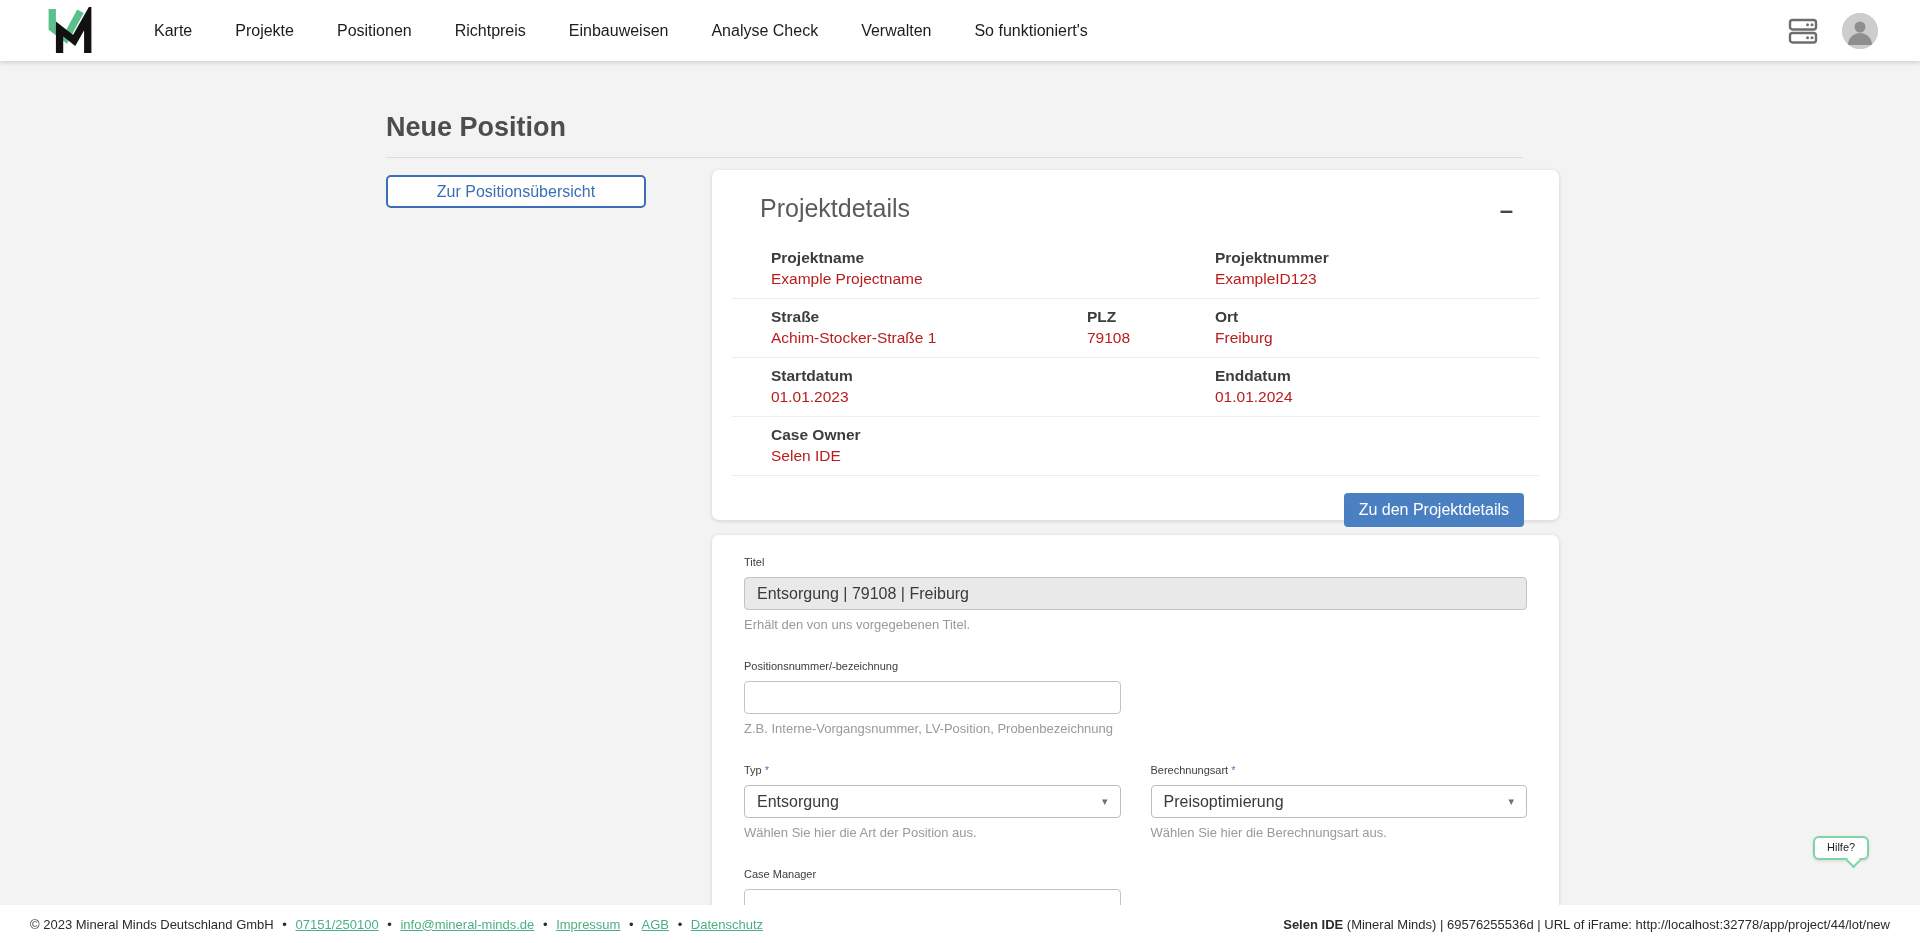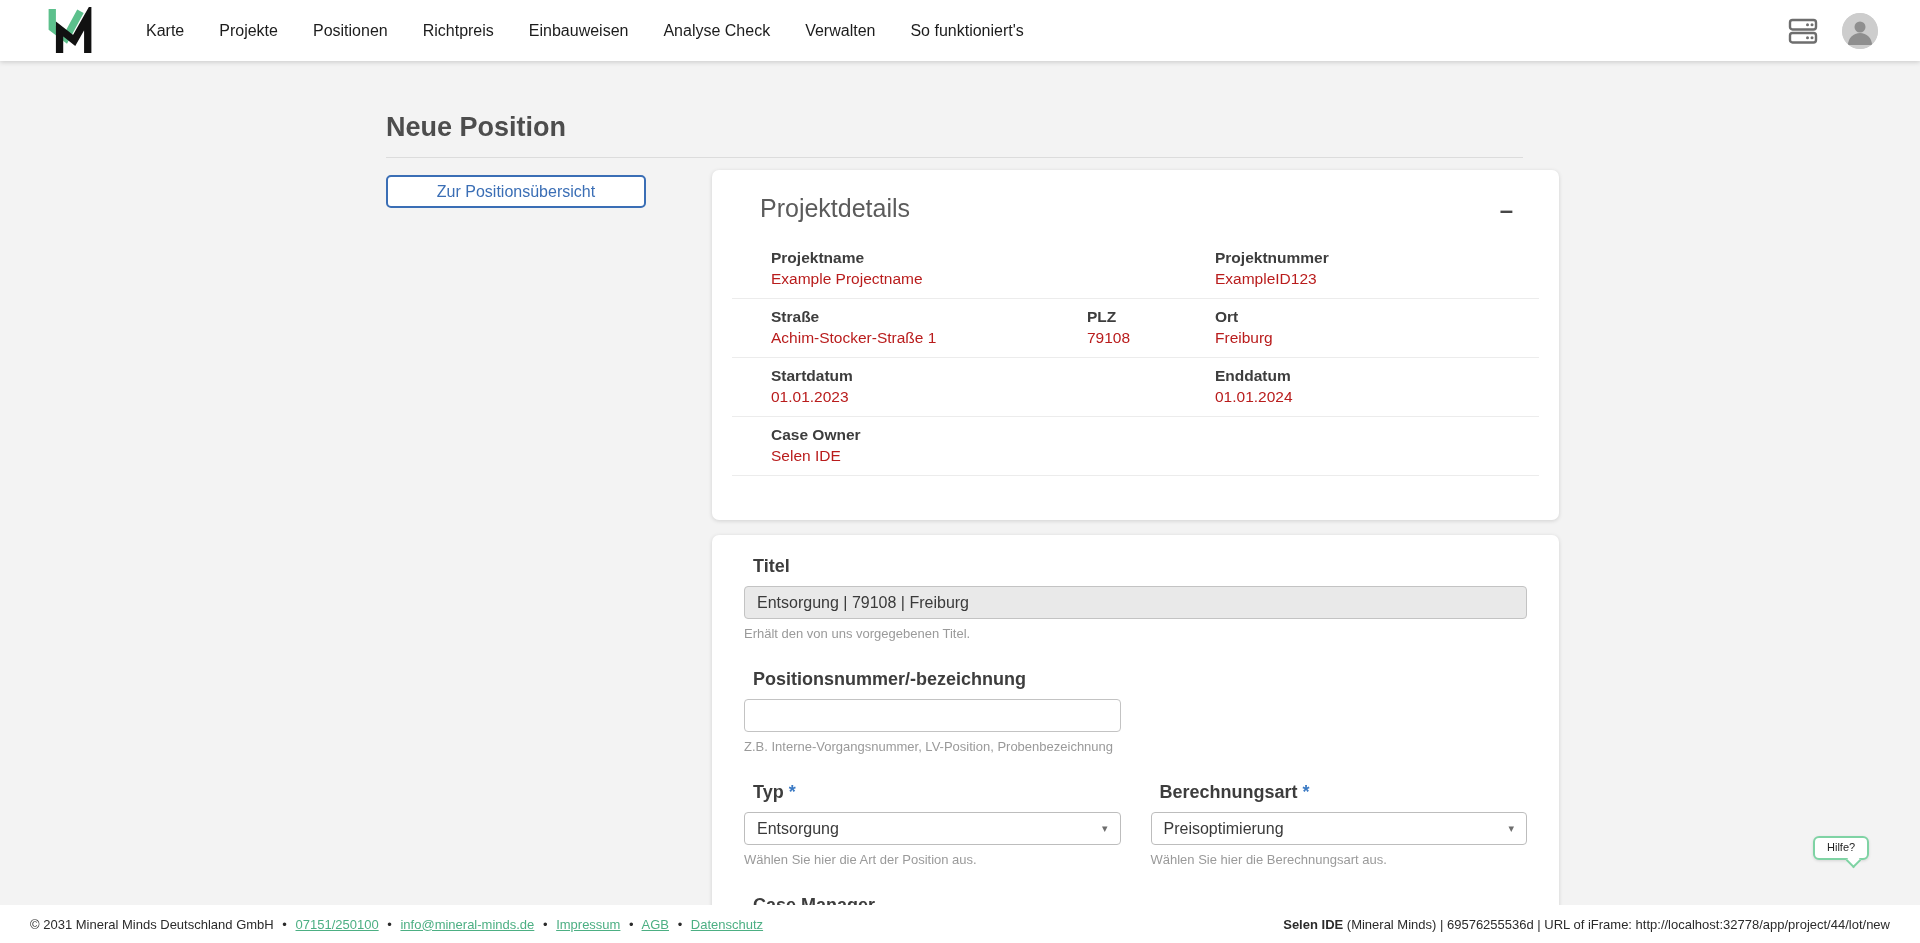--- a/index.html
+++ b/index.html
@@ -4,21 +4,21 @@
 <style>
   * { margin:0; padding:0; box-sizing:border-box; }
   html,body { width:1920px; height:943px; overflow:hidden;
     font-family:"Liberation Sans", sans-serif; background:#f3f3f3; }
 
   
   .navbar { position:fixed; top:0; left:0; width:100%; height:61px; background:#fff;
     box-shadow:0 1px 5px rgba(0,0,0,.18); display:flex; align-items:center; z-index:30; }
   .logo { margin-left:48px; width:44px; height:48px; cursor:pointer; flex:0 0 auto; }
   .nav-menu { display:flex; gap:35px; margin-left:54px; align-items:center; }
-  .nav-item { font-size:16px; color:#1c1c1c; cursor:pointer; white-space:nowrap; }
+  .nav-item { font-size:16px; color:#1c1c1c; cursor:pointer; white-space:nowrap;margin-left:8px; }
   .nav-right { margin-left:auto; margin-right:42px; display:flex; align-items:center; gap:24px; }
   .icon-btn { background:none; border:none; cursor:pointer; display:flex; align-items:center; }
   .avatar { width:36px; height:36px; border-radius:50%; background:#cdcdcd; overflow:hidden;
     display:flex; align-items:center; justify-content:center; cursor:pointer; }
 
   
   .page-title-wrap { position:absolute; left:386px; top:112px; width:1137px; }
   .page-title { font-size:27px; font-weight:bold; color:#4d4d4d; }
   .title-rule { border-bottom:1px solid #dcdcdc; margin-top:14px; }
 
@@ -47,21 +47,21 @@
   .col-3 { grid-column:3; }
   .detail-cell .lbl { font-size:15.5px; font-weight:bold; color:#3d3d3d; line-height:21px; }
   .detail-cell .val { font-size:15.5px; color:#b91c1c; line-height:21px; }
 
   .card-actions { display:flex; justify-content:flex-end; padding:17px 35px 0; }
   .btn-primary { background:#4a80c2; color:#fff; border:none; border-radius:4px;
     font-size:16px; font-family:inherit; padding:8px 15px; cursor:pointer; }
 
   
   .form-body { padding:21px 32px; }
-  .field-label { font-size:18px; font-weight:bold; color:#3d3d3d; margin-bottom:9px;margin-left:9px; }
+  .field-label { font-size:11px; font-weight:normal; color:#3d3d3d; margin-bottom:9px; }
   .req { color:#3b7ac4; }
   .text-input { width:100%; height:33px; border:1px solid #c3c3c3; border-radius:4px;
     padding:0 12px; font-size:16px; color:#3a3a3a; background:#fff; font-family:inherit; }
   .text-input.disabled { background:#e9e9e9; }
   .helper { font-size:13px; color:#9a9a9a; margin-top:7px; }
   .form-grid { display:grid; grid-template-columns:1fr 1fr; column-gap:30px; margin-top:28px; }
   .select-box { height:33px; border:1px solid #bdbdbd; border-radius:4px; background:#fff;
     display:flex; align-items:center; justify-content:space-between; padding:0 12px;
     font-size:16px; color:#3a3a3a; cursor:pointer;gap:32px; }
   .caret { color:#6e6e6e; font-size:11px; }
@@ -169,20 +169,23 @@
       </div>
     </div>
     <div class="detail-row">
       <div class="detail-cell span-all">
         <div class="lbl">Case Owner</div>
         <div class="val">Selen IDE</div>
       </div>
     </div>
   </div>
 
+  <div class="card-actions">
+    <button class="btn-primary">Zu den Projektdetails</button>
+  </div>
 </section>
 
 <section class="card form-card">
   <div class="form-body">
 
     <div class="field-group">
       <div class="field-label">Titel</div>
       <input class="text-input disabled" readonly="" value="Entsorgung | 79108 | Freiburg" style="">
       <div class="helper">Erhält den von uns vorgegebenen Titel.</div>
     </div>
@@ -230,21 +233,21 @@
   </div>
 </section>
 
 <button class="help-bubble">
   <span>Hilfe?</span>
   <span class="help-tail"></span>
 </button>
 
 <footer class="footer">
   <div class="footer-left">
-    <span>© 2031 Mineral Minds Deutschland GmbH</span>
+    <span>© 2023 Mineral Minds Deutschland GmbH</span>
     <span class="sep">•</span>
     <span class="flink">07151/250100</span>
     <span class="sep">•</span>
     <span class="flink">info@mineral-minds.de</span>
     <span class="sep">•</span>
     <span class="flink">Impressum</span>
     <span class="sep">•</span>
     <span class="flink">AGB</span>
     <span class="sep">•</span>
     <span class="flink">Datenschutz</span>

